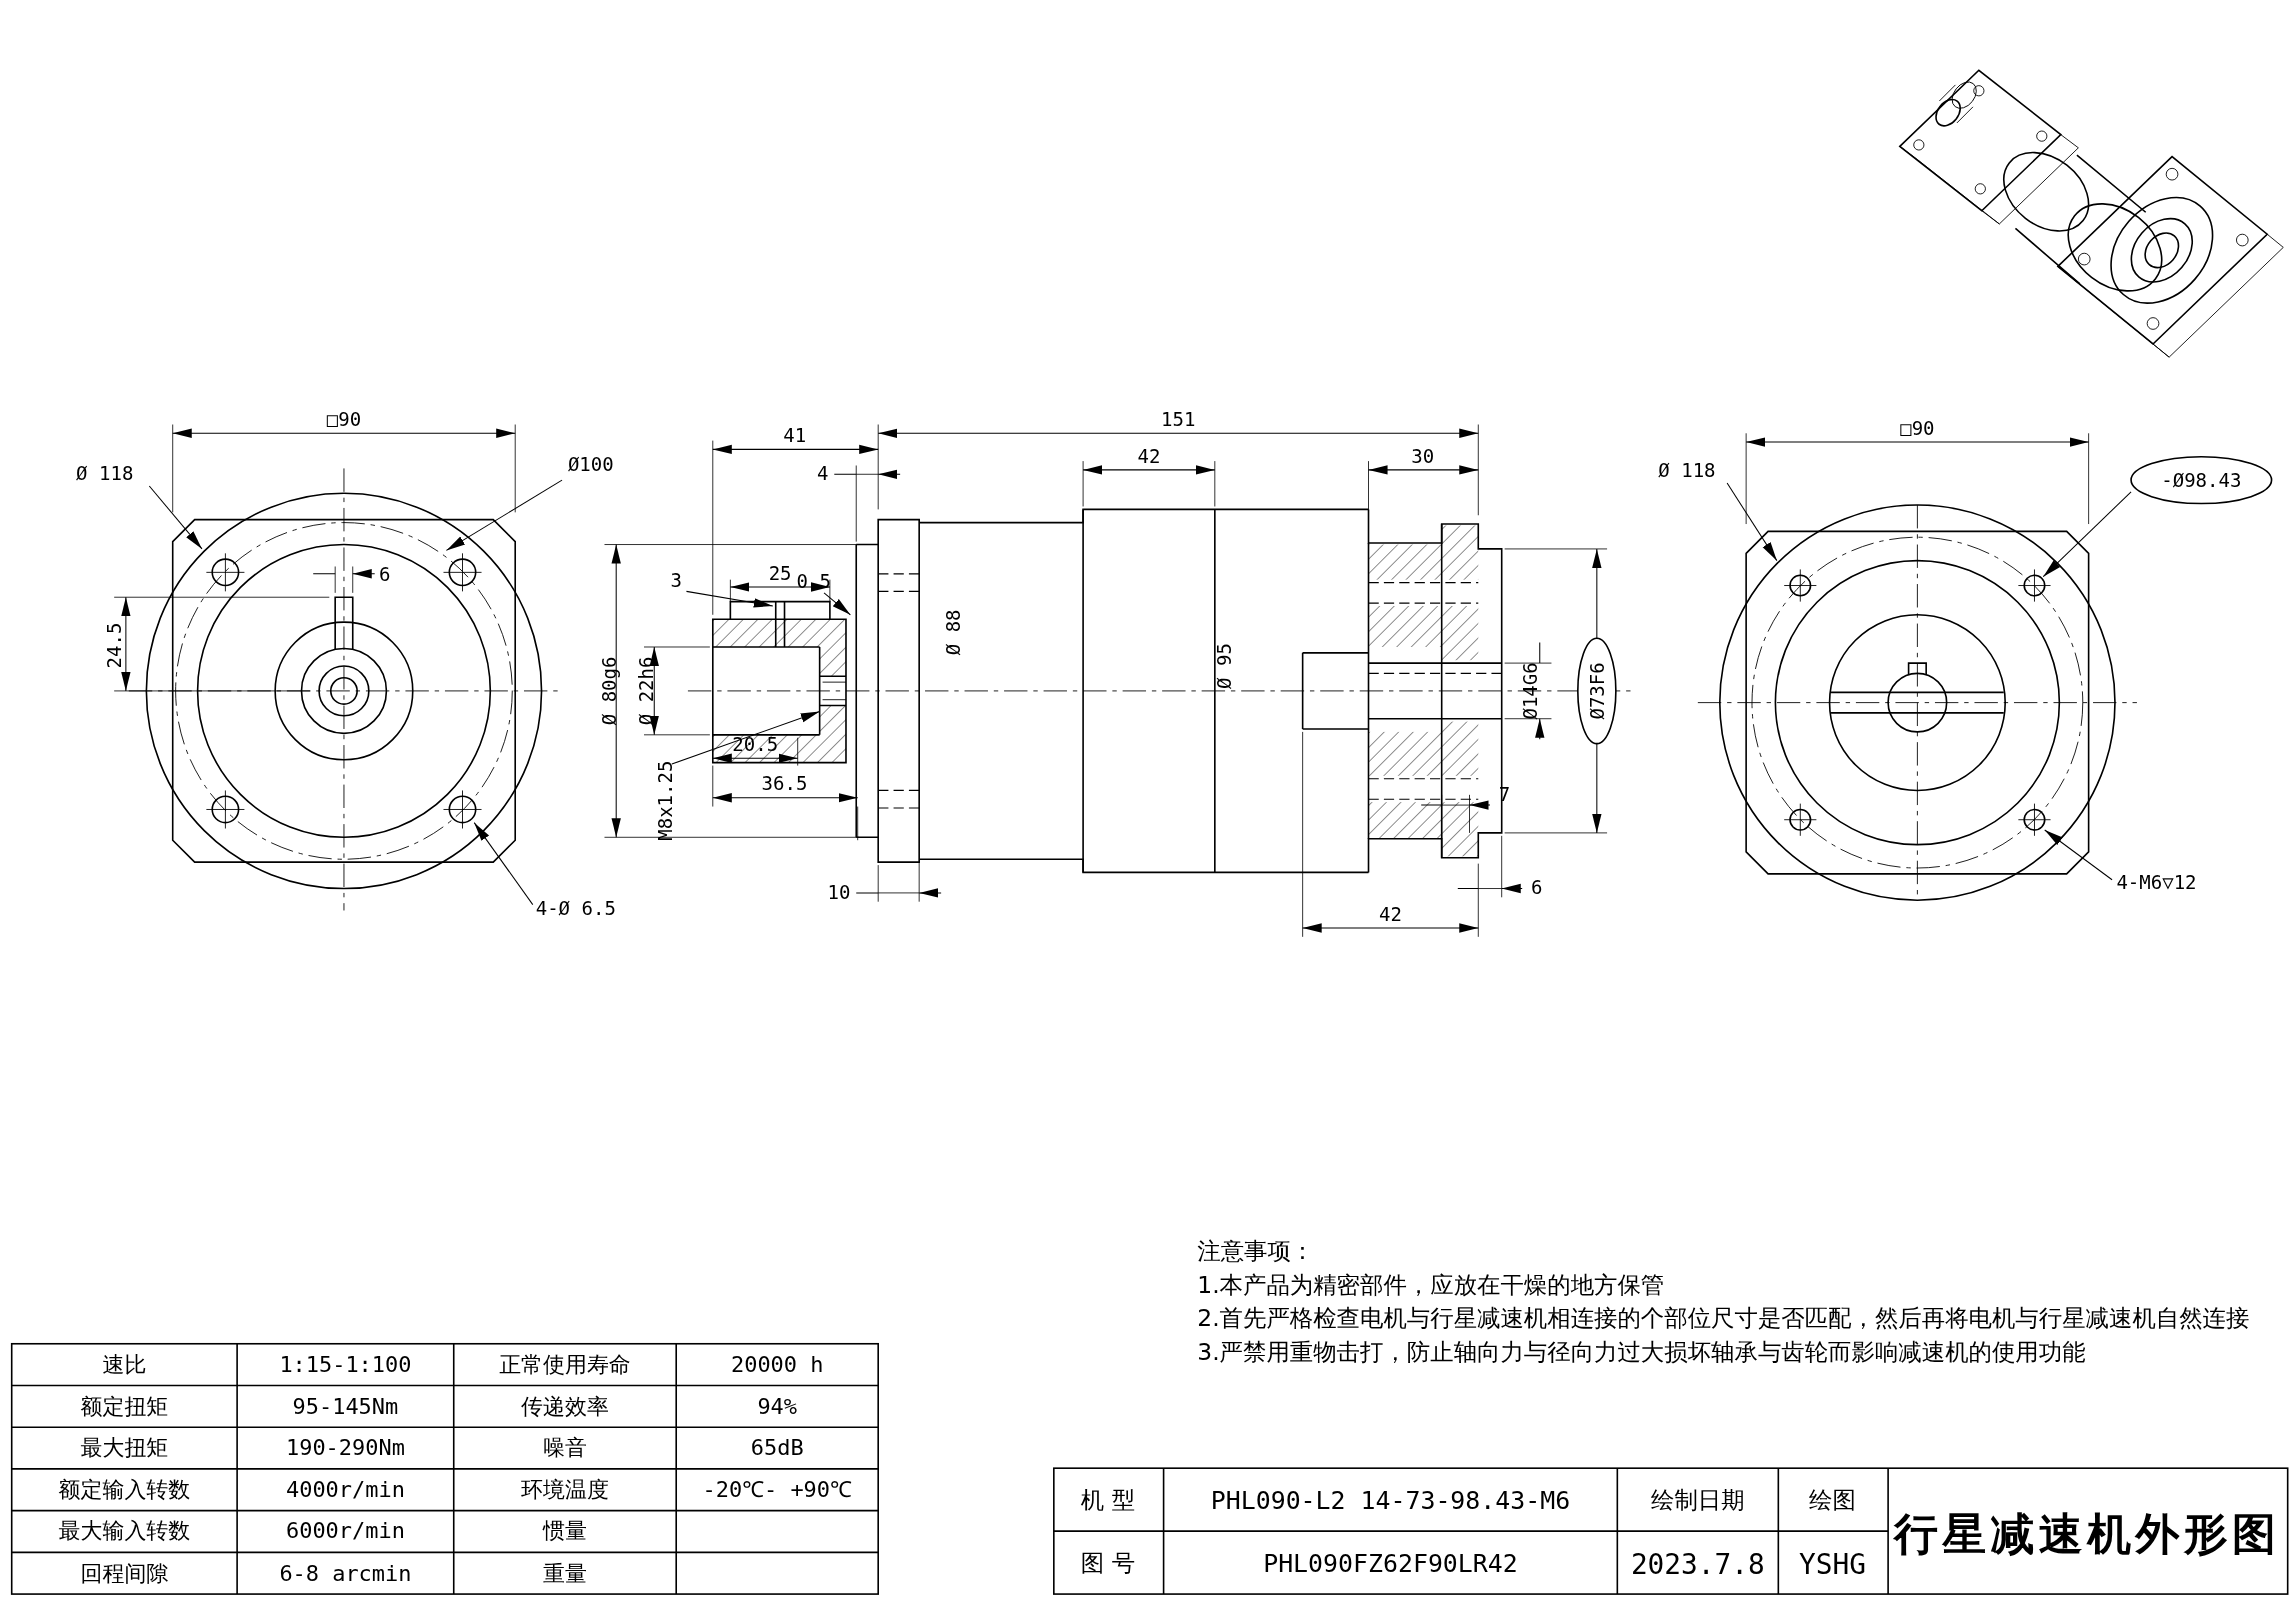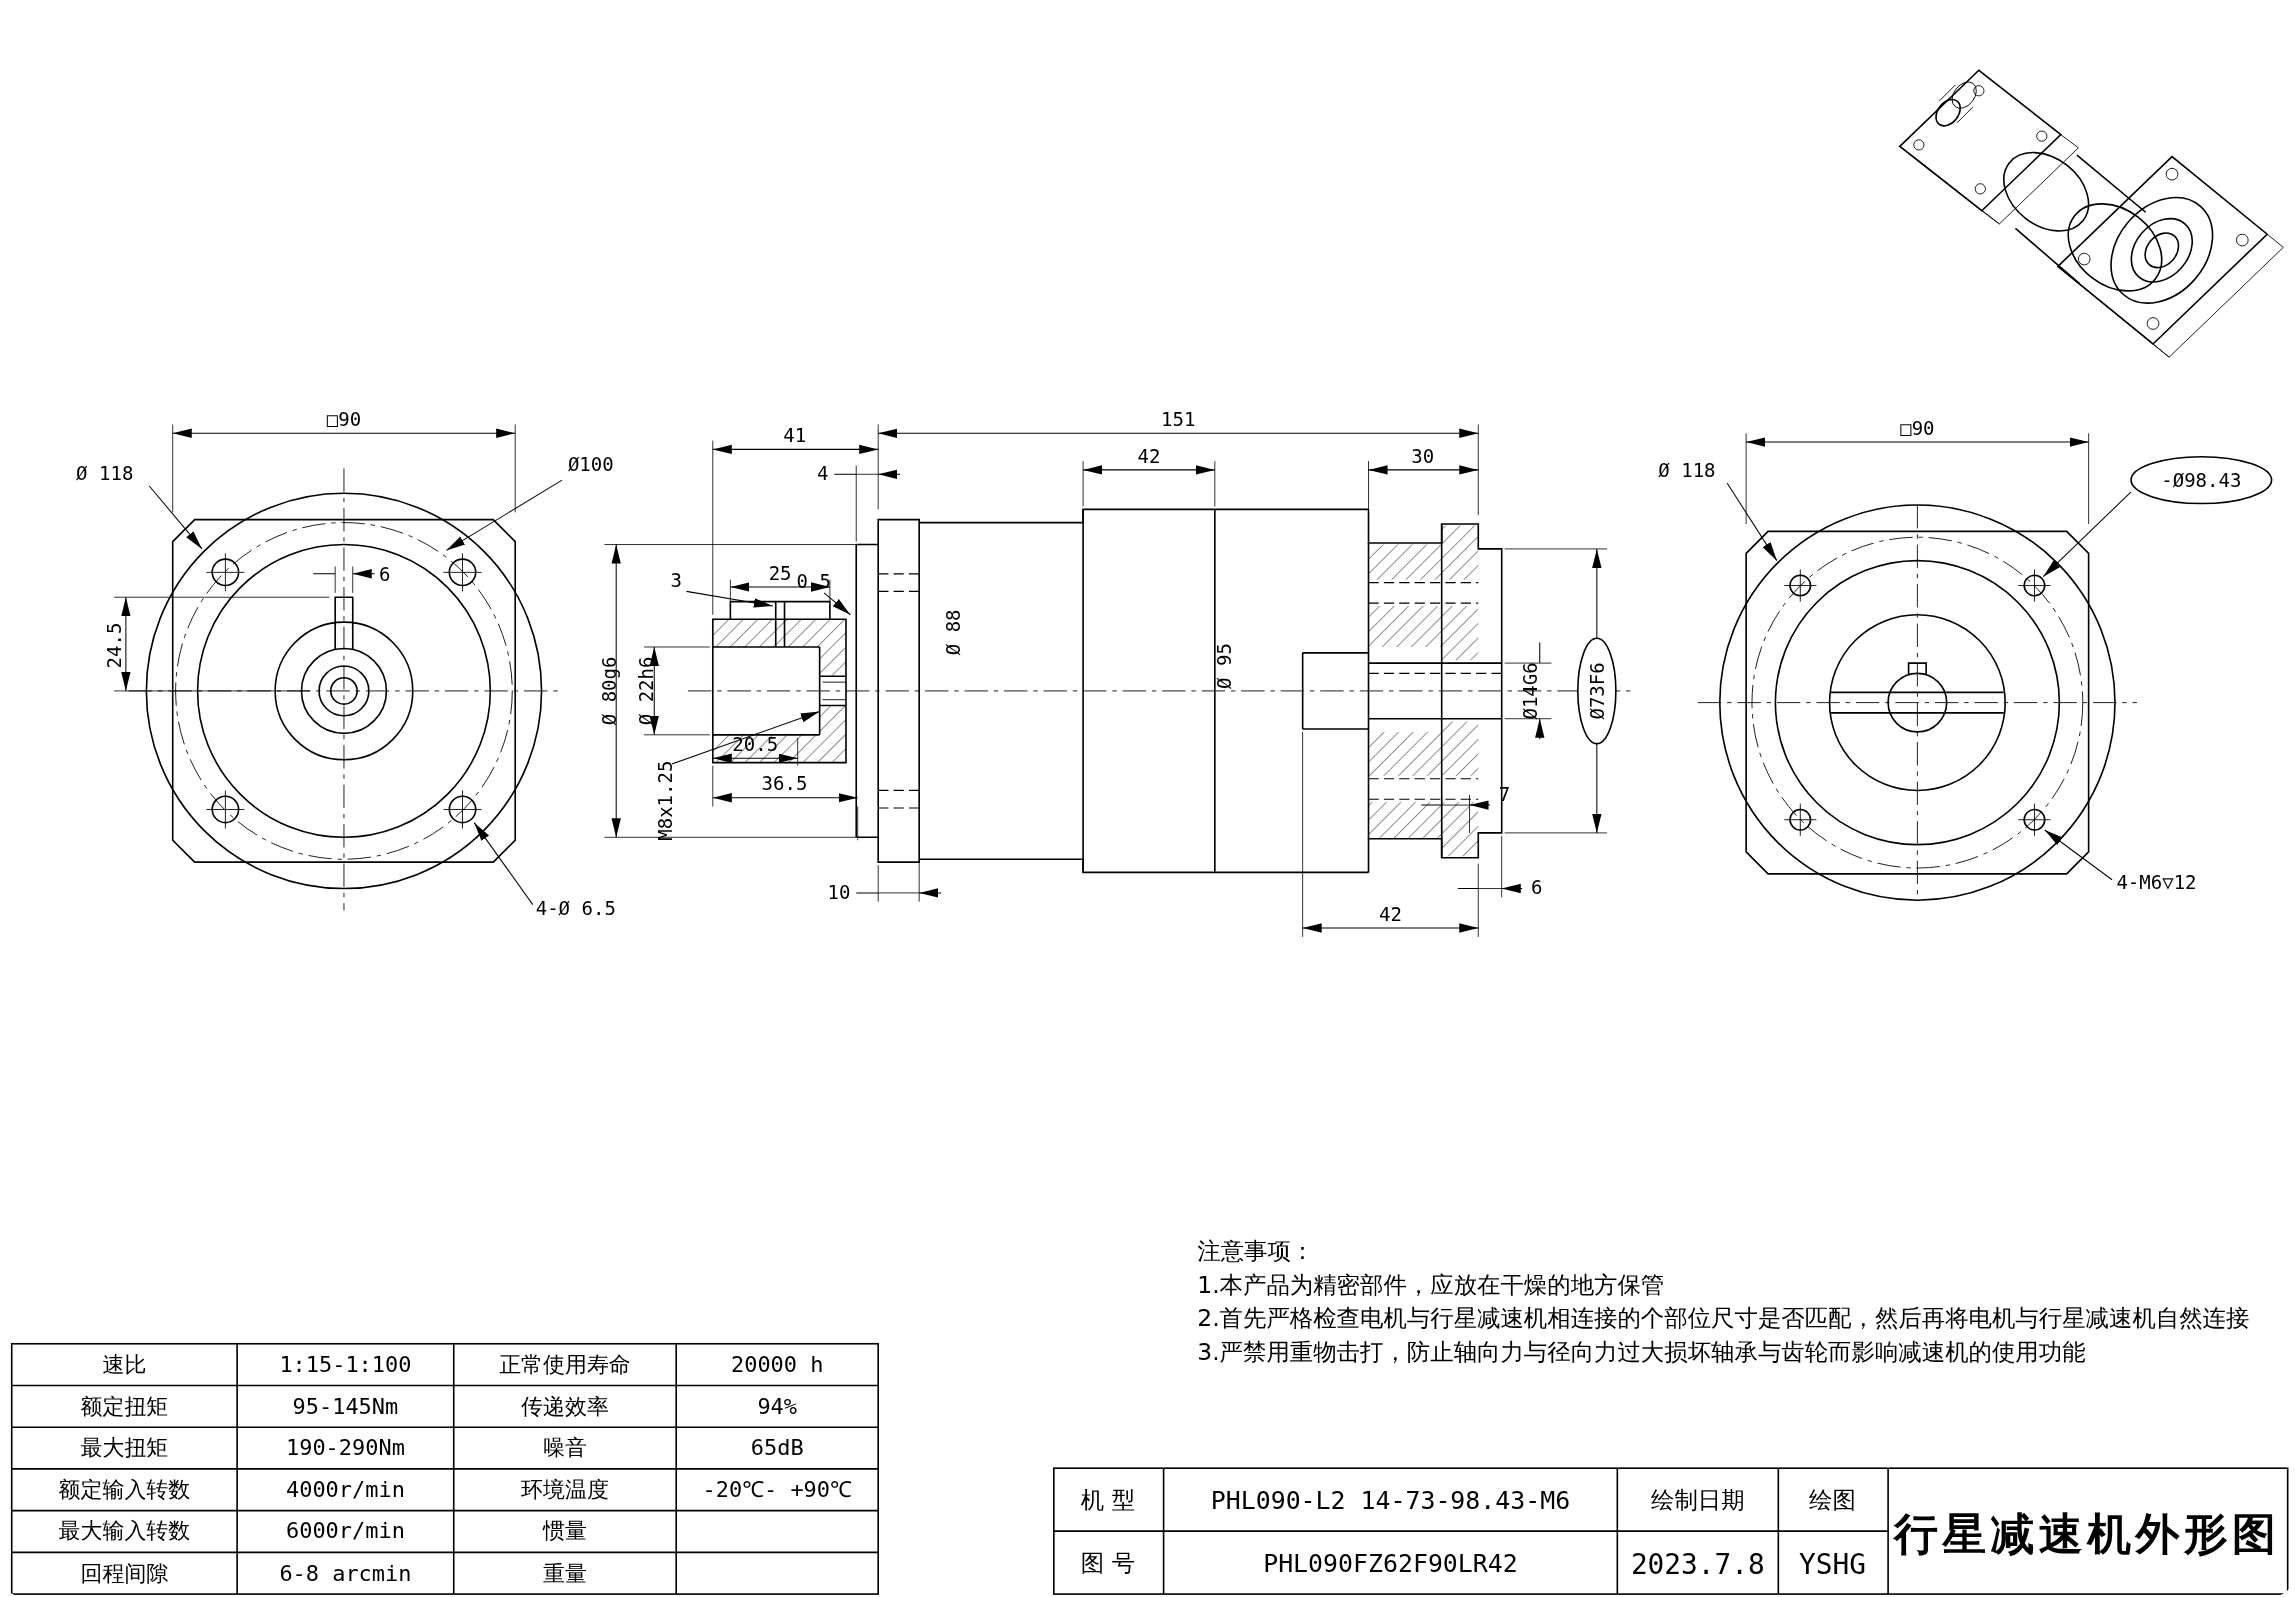--- a/index.html
+++ b/index.html
@@ -1,16 +1,16 @@
 <!DOCTYPE html>
 <html style="font-size:10.5px"><head>
 <meta charset="utf-8">
 <style>
   html,body{margin:0;padding:0;background:#fff;}
-  .page{position:relative;width:2295px;height:1597px;background:#fff;overflow:hidden;border-radius:24px;}
+  .page{position:relative;width:2295px;height:1597px;background:#fff;overflow:hidden;}
   svg{display:block;}
   
   .ln{stroke:#000;stroke-width:1.1;fill:none;}
   .th{stroke:#000;stroke-width:0.6;fill:none;}
   .cl{stroke:#000;stroke-width:0.6;fill:none;stroke-dasharray:16 4 3 4;}
   .hd{stroke:#000;stroke-width:0.8;fill:none;stroke-dasharray:7 3.5;}
   .xl{stroke:#000;stroke-width:0.55;fill:none;}
   .dm{stroke:#000;stroke-width:0.7;fill:none;marker-start:url(#arr);marker-end:url(#arr);}
   .me{stroke:#000;stroke-width:0.7;fill:none;marker-end:url(#arr);}
   .ht{fill:url(#hatch);stroke:none;}

